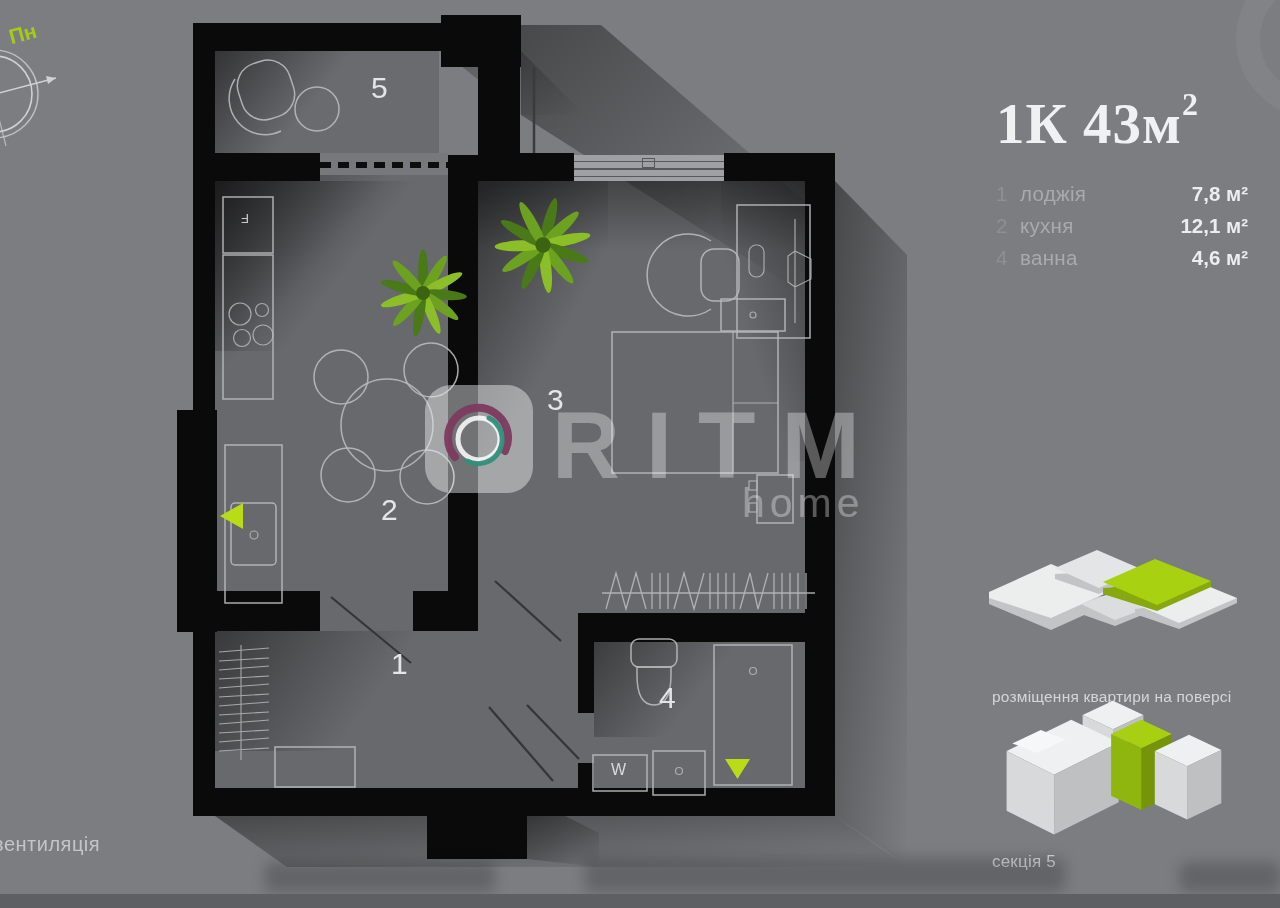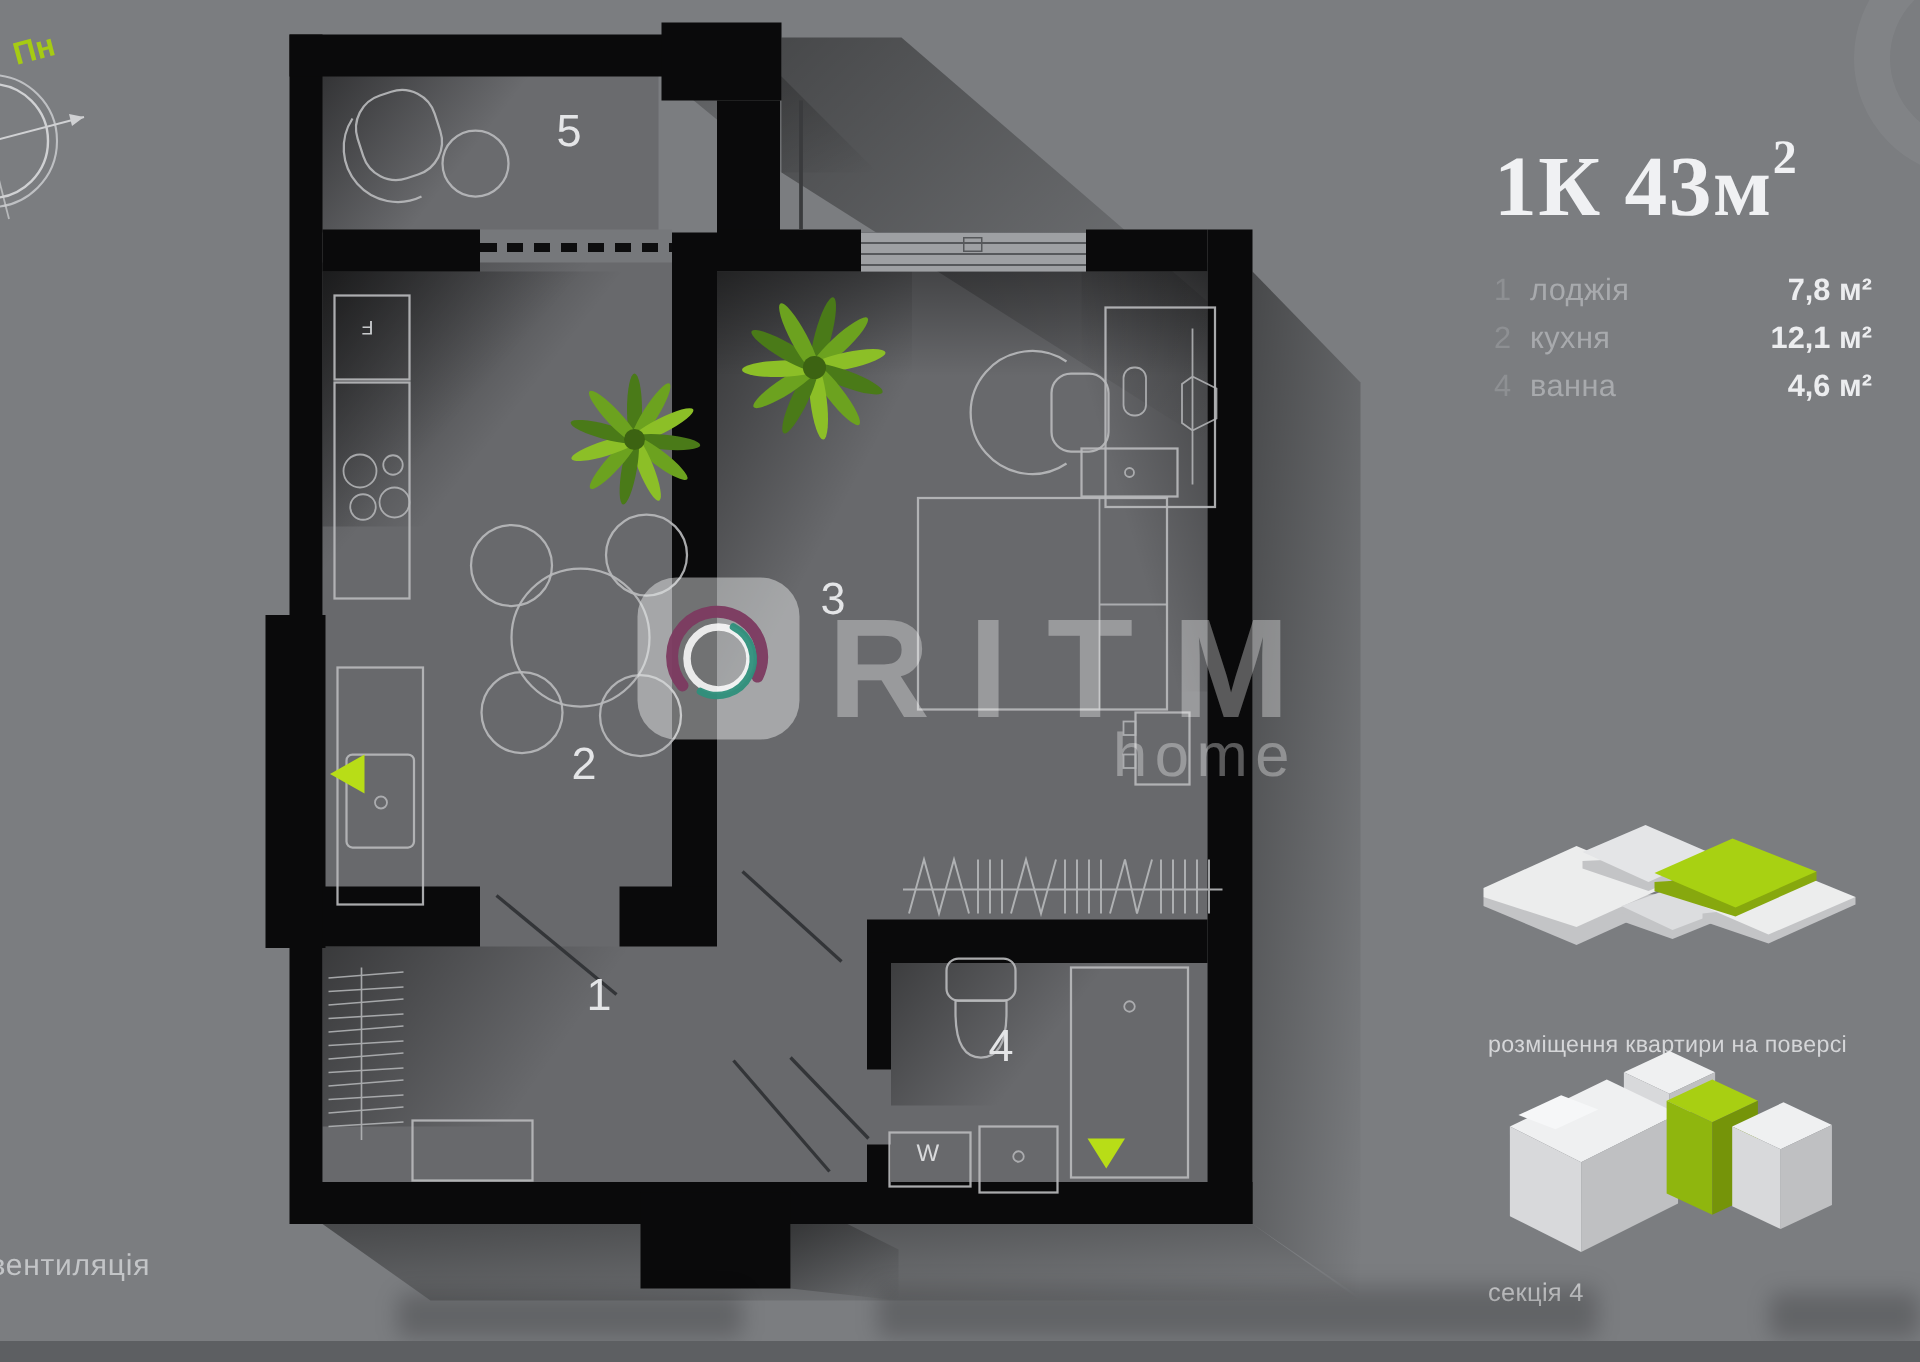--- a/index.html
+++ b/index.html
@@ -309,21 +309,21 @@
     <polygon points="14,52 44,38 70,48 40,62" fill="#f6f7f8"></polygon>
 
     <polygon points="118,42 150,27 182,42 150,57" fill="#a8cf12"></polygon>
     <polygon points="118,42 150,57 150,122 118,107" fill="#8fb60e"></polygon>
     <polygon points="150,57 182,42 182,107 150,122" fill="#759409"></polygon>
 
     <polygon points="164,60 200,43 234,59 198,76" fill="#eff0f1"></polygon>
     <polygon points="164,60 198,76 198,132 164,116" fill="#d8d9db"></polygon>
     <polygon points="198,76 234,59 234,115 198,132" fill="#bfc0c2"></polygon>
   </svg>
-  <div class="caption" style="left:2px;top:852px;font-size:17px;">секція 4</div>
+  <div class="caption" style="left:2px;top:852px;font-size:17px;">секція 5</div>
 </div>
 
 <div id="vent">вентиляція</div>
 
 <div class="blob" style="left:265px;top:862px;width:230px;height:30px;"></div>
 <div class="blob" style="left:585px;top:858px;width:480px;height:34px;"></div>
 <div class="blob" style="left:1180px;top:862px;width:100px;height:30px;"></div>
 <div id="bottomstrip"></div>
 <div id="corner-arc"></div>
 

